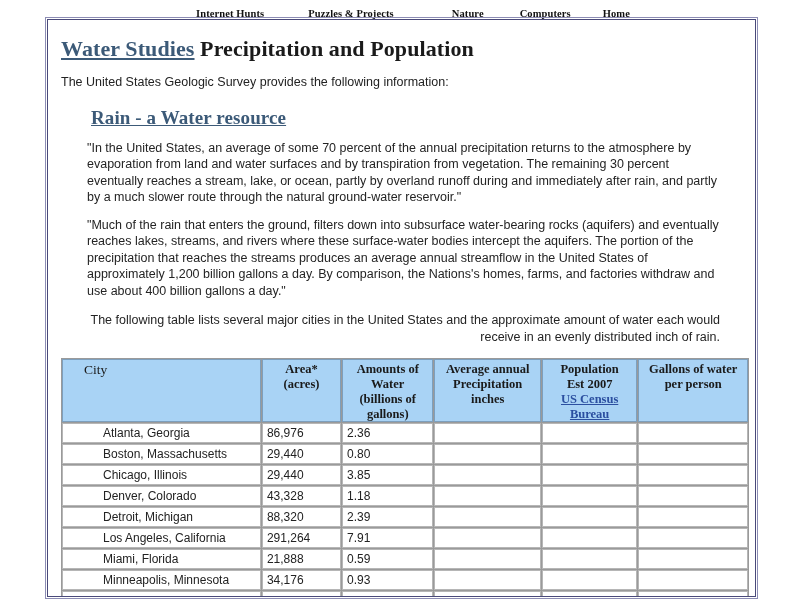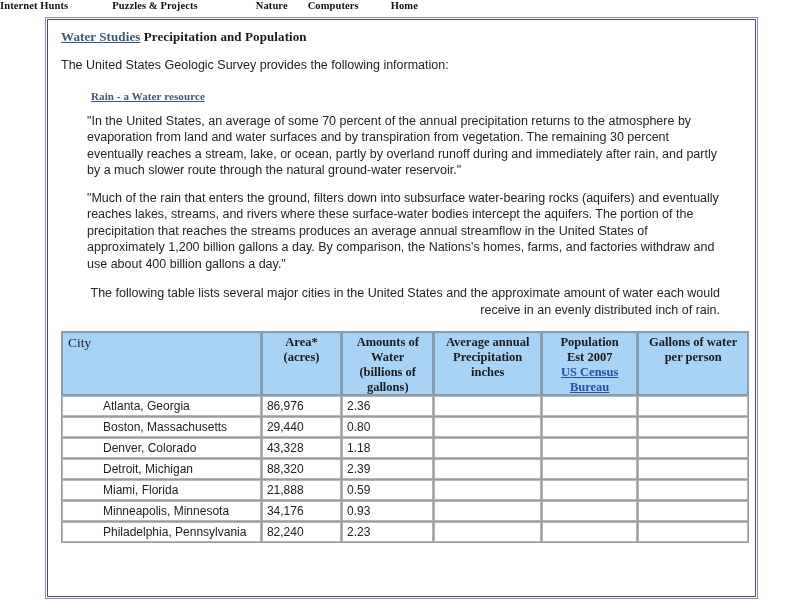--- a/index.html
+++ b/index.html
@@ -13,35 +13,36 @@
     height: 600px;
     overflow: hidden;
     font-family: "Liberation Serif", "DejaVu Serif", serif;
     color: #1a1a1a;
   }
 
   
   .topnav {
     height: 19px;
     display: flex;
-    align-items: flex-start;
+    align-items: flex-end;
+    padding-left: 196px;
     box-sizing: border-box;
   }
   .topnav a {
     font-family: "Liberation Serif", "DejaVu Serif", serif;
     font-size: 10.5px;
     font-weight: bold;
     color: #111111;
     text-decoration: none;
     letter-spacing: 0.1px;
     white-space: nowrap;
   }
   .topnav a.nav-0 { margin-right: 44px; }
   .topnav a.nav-1 { margin-right: 58px; }
-  .topnav a.nav-2 { margin-right: 20px; }
+  .topnav a.nav-2 { margin-right: 36px; }
   .topnav a.nav-3 { margin-right: 32px; }
 
   
   .frame {
     margin-left: 47px;
     margin-right: 44px;
     border: 1px solid #4a4a7a;
     outline: 1px solid #8c8cb4;
     outline-offset: 1px;
     background: #ffffff;
@@ -50,40 +51,40 @@
     overflow: hidden;
     position: relative;
   }
   .frame-inner {
     padding: 5px 9px 0 9px;
   }
 
   
   h1.page-title {
     font-family: "Liberation Serif", "DejaVu Serif", serif;
-    font-size: 13px;
-    font-weight: bold;
-    margin: 5px 0 0 4px;
+    font-size: 22px;
+    font-weight: bold;
+    margin: 12px 0 0 4px;
     color: #1a1a1a;
     letter-spacing: 0.1px;
     line-height: 1.1;
   }
   h1.page-title a.titlelink {
     color: #3c5a78;
     text-decoration: underline;
   }
   p.intro {
     font-family: "Liberation Sans", "DejaVu Sans", sans-serif;
     font-size: 12.5px;
     margin: 14px 0 0 4px;
     color: #222222;
     line-height: 1.25;
   }
   h2.subhead {
-    font-size: 11px;
+    font-size: 19px;
     font-weight: bold;
     margin: 16px 0 0 34px;
     letter-spacing: 0.1px;
   }
   h2.subhead a.sublink {
     color: #3c5a78;
     text-decoration: underline;
   }
   p.body-para {
     font-family: "Liberation Sans", "DejaVu Sans", sans-serif;
@@ -123,21 +124,21 @@
     line-height: 1.18;
     padding-top: 2px;
     height: 57px;
     vertical-align: top;
     border: 1px solid #7d9fbd;
   }
   table.datatable thead th.col-city {
     text-align: left;
     font-weight: normal;
     font-size: 13.5px;
-    padding-left: 5px;
+    padding-left: 21px;
   }
   table.datatable tbody td {
     font-family: "Liberation Sans", "DejaVu Sans", sans-serif;
     font-size: 12px;
     line-height: 18px;
     height: 18px;
     padding: 0 4px;
     vertical-align: middle;
     color: #222;
   }
@@ -230,36 +231,52 @@
           </tr>
           <tr>
             <td class="city">Boston, Massachusetts</td>
             <td class="num">29,440</td>
             <td class="num">0.80</td>
             <td class="num"></td>
             <td class="num"></td>
             <td class="num"></td>
           </tr>
           <tr>
+            <td class="city">Chicago, Illinois</td>
+            <td class="num">29,440</td>
+            <td class="num">3.85</td>
+            <td class="num"></td>
+            <td class="num"></td>
+            <td class="num"></td>
+          </tr>
+          <tr>
             <td class="city">Denver, Colorado</td>
             <td class="num">43,328</td>
             <td class="num">1.18</td>
             <td class="num"></td>
             <td class="num"></td>
             <td class="num"></td>
           </tr>
           <tr>
             <td class="city">Detroit, Michigan</td>
             <td class="num">88,320</td>
             <td class="num">2.39</td>
             <td class="num"></td>
             <td class="num"></td>
             <td class="num"></td>
           </tr>
           <tr>
+            <td class="city">Los Angeles, California</td>
+            <td class="num">291,264</td>
+            <td class="num">7.91</td>
+            <td class="num"></td>
+            <td class="num"></td>
+            <td class="num"></td>
+          </tr>
+          <tr>
             <td class="city">Miami, Florida</td>
             <td class="num">21,888</td>
             <td class="num">0.59</td>
             <td class="num"></td>
             <td class="num"></td>
             <td class="num"></td>
           </tr>
           <tr>
             <td class="city">Minneapolis, Minnesota</td>
             <td class="num">34,176</td>

